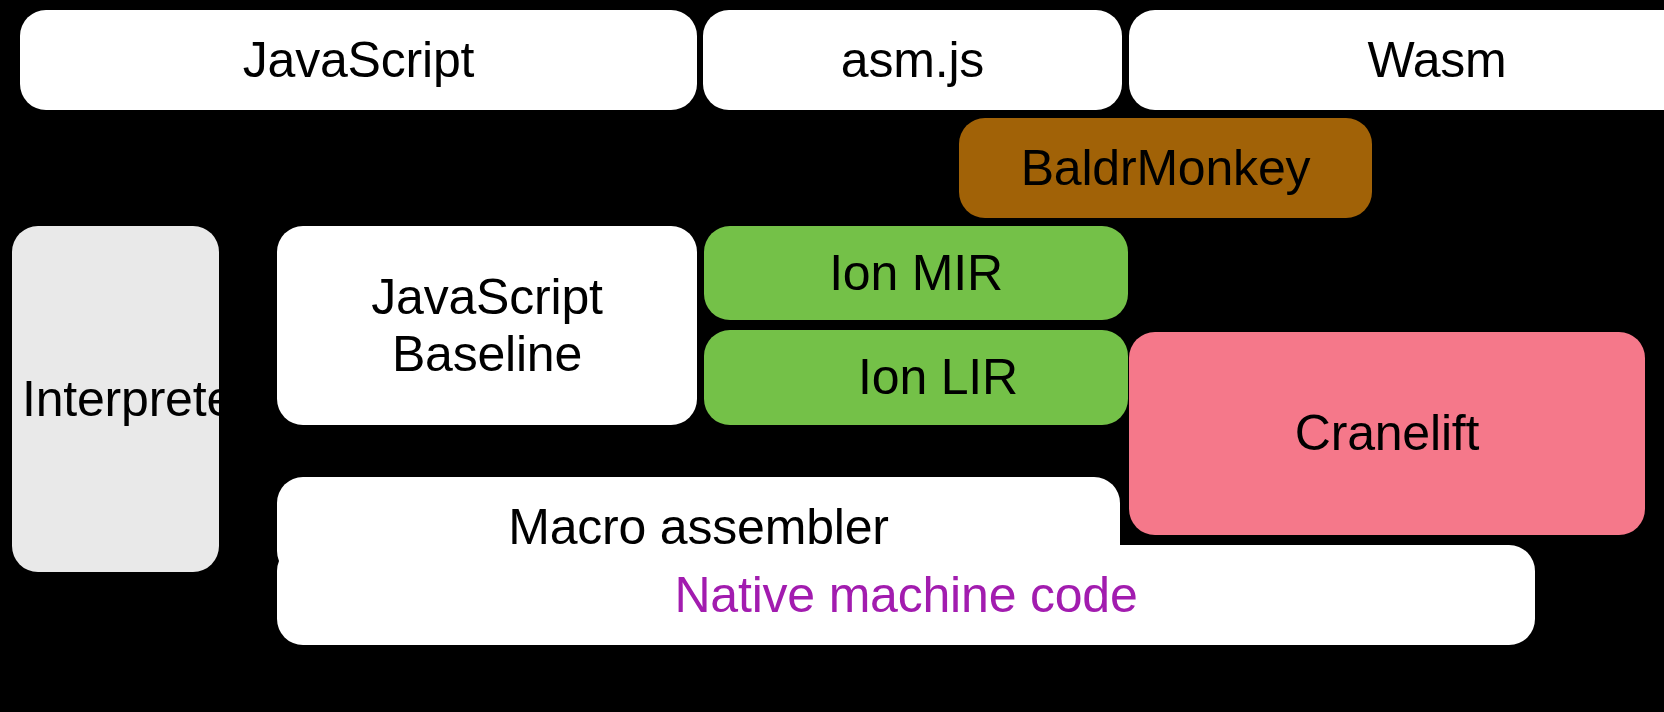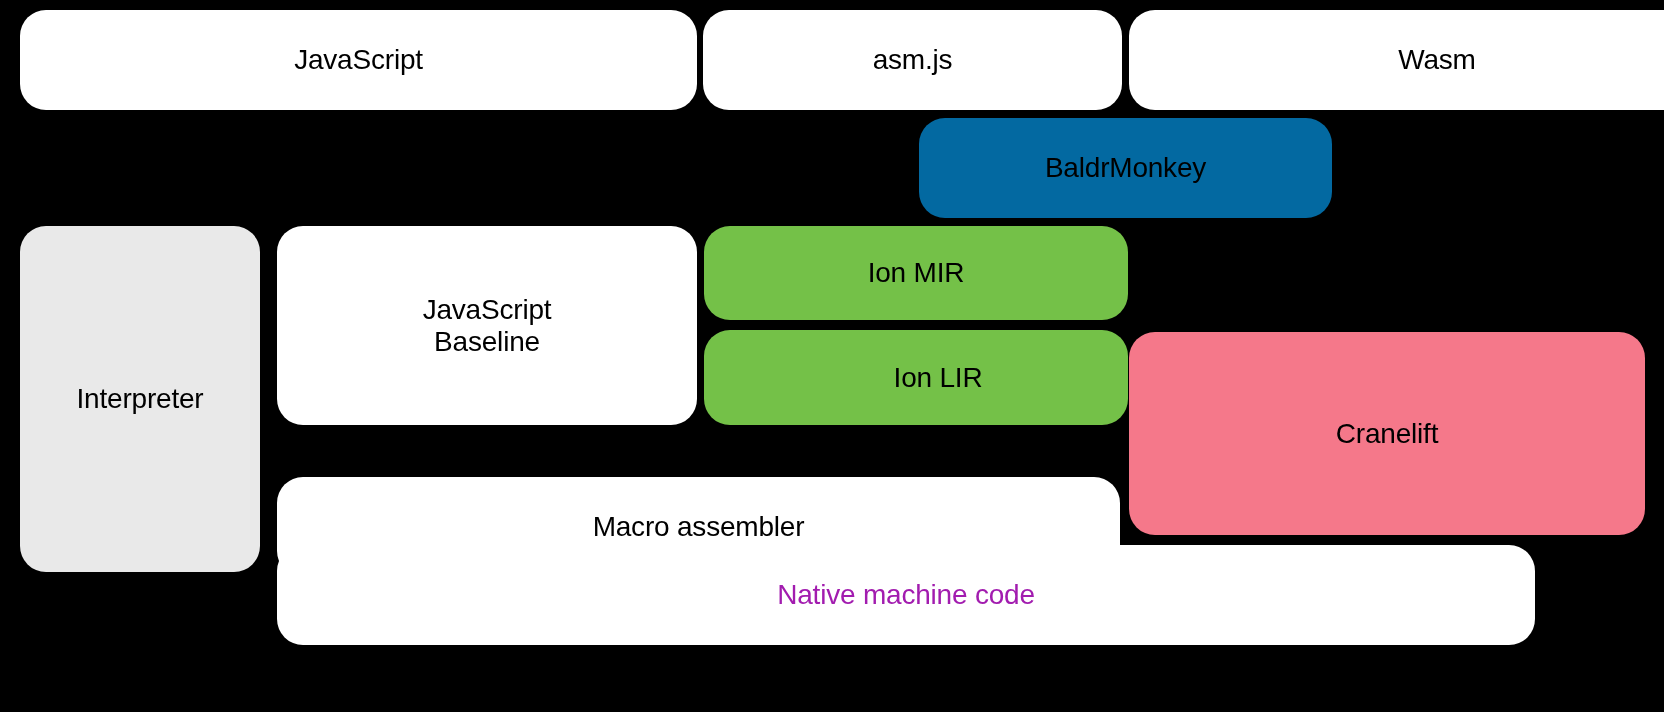--- a/index.html
+++ b/index.html
@@ -21,21 +21,21 @@
   .node {
     position: absolute;
     box-sizing: border-box;
     display: flex;
     align-items: center;
     justify-content: center;
     text-align: center;
     border-radius: 26px;
     color: #000000;
     font-family: "Liberation Sans", sans-serif;
-    font-size: 28px;
+    font-size: 50px;
     font-weight: 400;
     line-height: 1.13;
     letter-spacing: -0.2px;
     white-space: pre-line;
     user-select: none;
   }
   .node.white   { background: #ffffff; }
   .node.grey    { background: #e9e9e9; }
   .node.green   { background: #74c council; }
   .node-label {
@@ -48,21 +48,21 @@
   
   .n-javascript      { left: 20px;   top: 10px;  width: 677px;  height: 100px; }
   .n-asmjs           { left: 703px;  top: 10px;  width: 419px;  height: 100px; }
   .n-wasm            { left: 1129px; top: 10px;  width: 616px;  height: 100px; }
 
   
   .n-bytecode        { left: 20px;   top: 118px; width: 890px;  height: 100px; }
   .n-baldrmonkey     { left: 919px;  top: 118px; width: 413px;  height: 100px; }
 
   
-  .n-interpreter     { left: 20px;   top: 226px; width: 240px;  height: 346px; align-items: center; }
+  .n-interpreter     { left: 12px;   top: 226px; width: 207px;  height: 346px; align-items: center; }
   .n-jsbaseline      { left: 277px;  top: 226px; width: 420px;  height: 199px; }
   .n-ionmir          { left: 704px;  top: 226px; width: 424px;  height: 94px; justify-content: flex-end;  }
   .n-ionlir          { left: 704px;  top: 330px; width: 424px;  height: 95px; padding-left: 44px;  }
   .n-cranelift       { left: 1129px; top: 332px; width: 516px;  height: 203px; }
 
   
   .n-macroassembler  { left: 277px;  top: 435px; width: 843px;  height: 100px; margin-top: 42px; }
 
   
   .n-nativecode      { left: 277px;  top: 545px; width: 1258px; height: 100px; }
@@ -75,21 +75,21 @@
   <div class="node white n-javascript" style="background-color: rgb(255, 255, 255); color: rgb(0, 0, 0);">
     <span class="node-label">JavaScript</span>
   </div>
   <div class="node white n-asmjs" style="background-color: rgb(255, 255, 255); color: rgb(0, 0, 0);">
     <span class="node-label">asm.js</span>
   </div>
   <div class="node white n-wasm" style="background-color: rgb(255, 255, 255); color: rgb(0, 0, 0);">
     <span class="node-label">Wasm</span>
   </div>
 
-  <div class="node white n-baldrmonkey" style="background-color: #0369a1; color: rgb(0, 0, 0);">
+  <div class="node white n-baldrmonkey" style="background-color: #a16207; color: rgb(0, 0, 0); margin-left: 40px;">
     <span class="node-label">BaldrMonkey</span>
   </div>
 
   <div class="node grey n-interpreter" style="background-color: rgb(233, 233, 233); color: rgb(0, 0, 0);">
     <span class="node-label">Interpreter</span>
   </div>
   <div class="node white n-jsbaseline" style="background-color: rgb(255, 255, 255); color: rgb(0, 0, 0);">
     <span class="node-label">JavaScript
 Baseline</span>
   </div>

